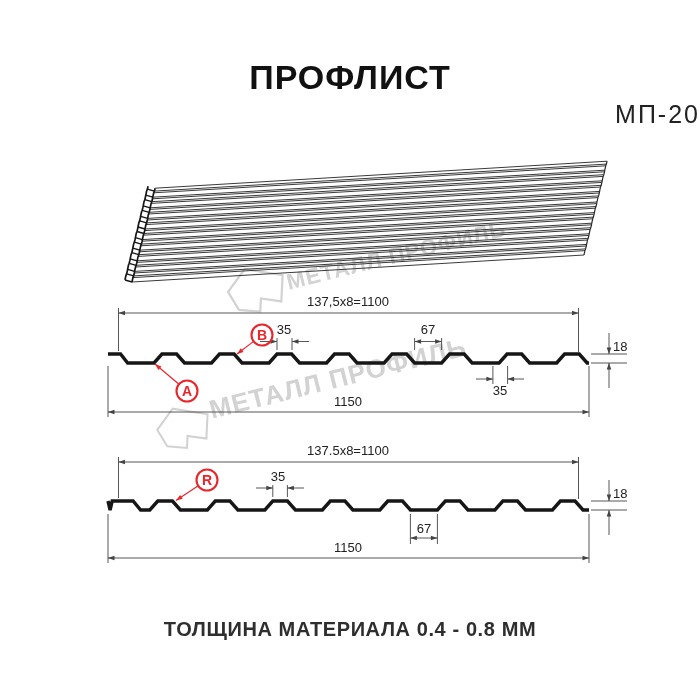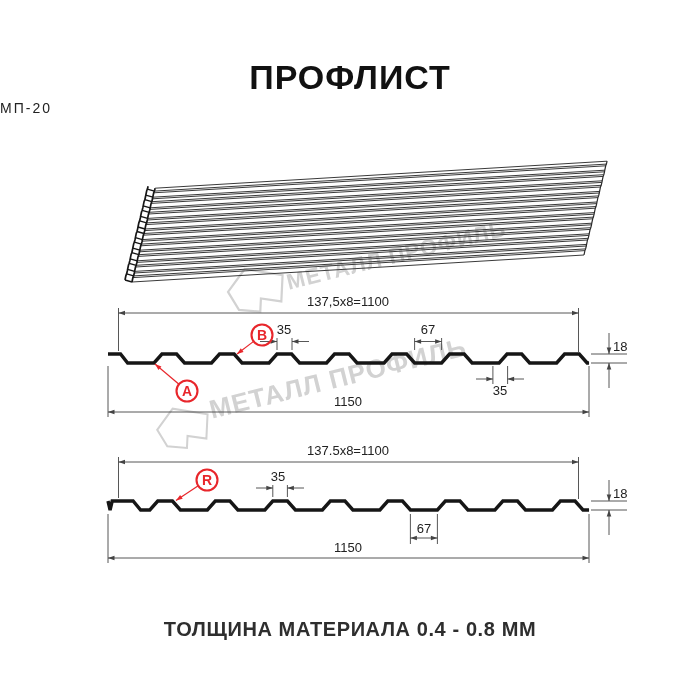--- a/index.html
+++ b/index.html
@@ -1,21 +1,21 @@
 <!DOCTYPE html>
 <html><head>
 <meta charset="utf-8">
 <style>
   html,body{margin:0;padding:0;background:#ffffff;}
   .page{position:relative;width:700px;height:700px;background:#fff;overflow:hidden;
         font-family:"Liberation Sans", sans-serif;}
   .title{position:absolute;top:58px;left:0;width:700px;text-align:center;
          font-size:34px;font-weight:bold;letter-spacing:1px;color:#111;}
-  .subtitle{position:absolute;top:100px;left:0;width:700px;text-align:left;
-         font-size:14px;font-weight:400;letter-spacing:2px;color:#222;}
+  .subtitle{position:absolute;top:100px;left:0;width:700px;text-align:right;
+         font-size:25px;font-weight:400;letter-spacing:2px;color:#222;}
   .footer{position:absolute;top:618px;left:0;width:700px;text-align:center;
          font-size:20px;font-weight:bold;letter-spacing:0.6px;color:#2e2e2e;}
   .wm{position:absolute;font-weight:bold;color:#d2d2d2;white-space:nowrap;
       transform-origin:left center;letter-spacing:1px;z-index:1;}
   #wm1{left:287px;top:270px;font-size:22px;transform:rotate(-14deg);}
   #wm2{left:210px;top:395px;font-size:26px;transform:rotate(-14deg);}
   .logo{position:absolute;z-index:1;}
   #logo1{left:224px;top:264px;transform:rotate(-6deg);}
   #logo2{left:153px;top:404px;transform:rotate(-6deg);}
   #draw{position:absolute;left:0;top:0;z-index:2;}

